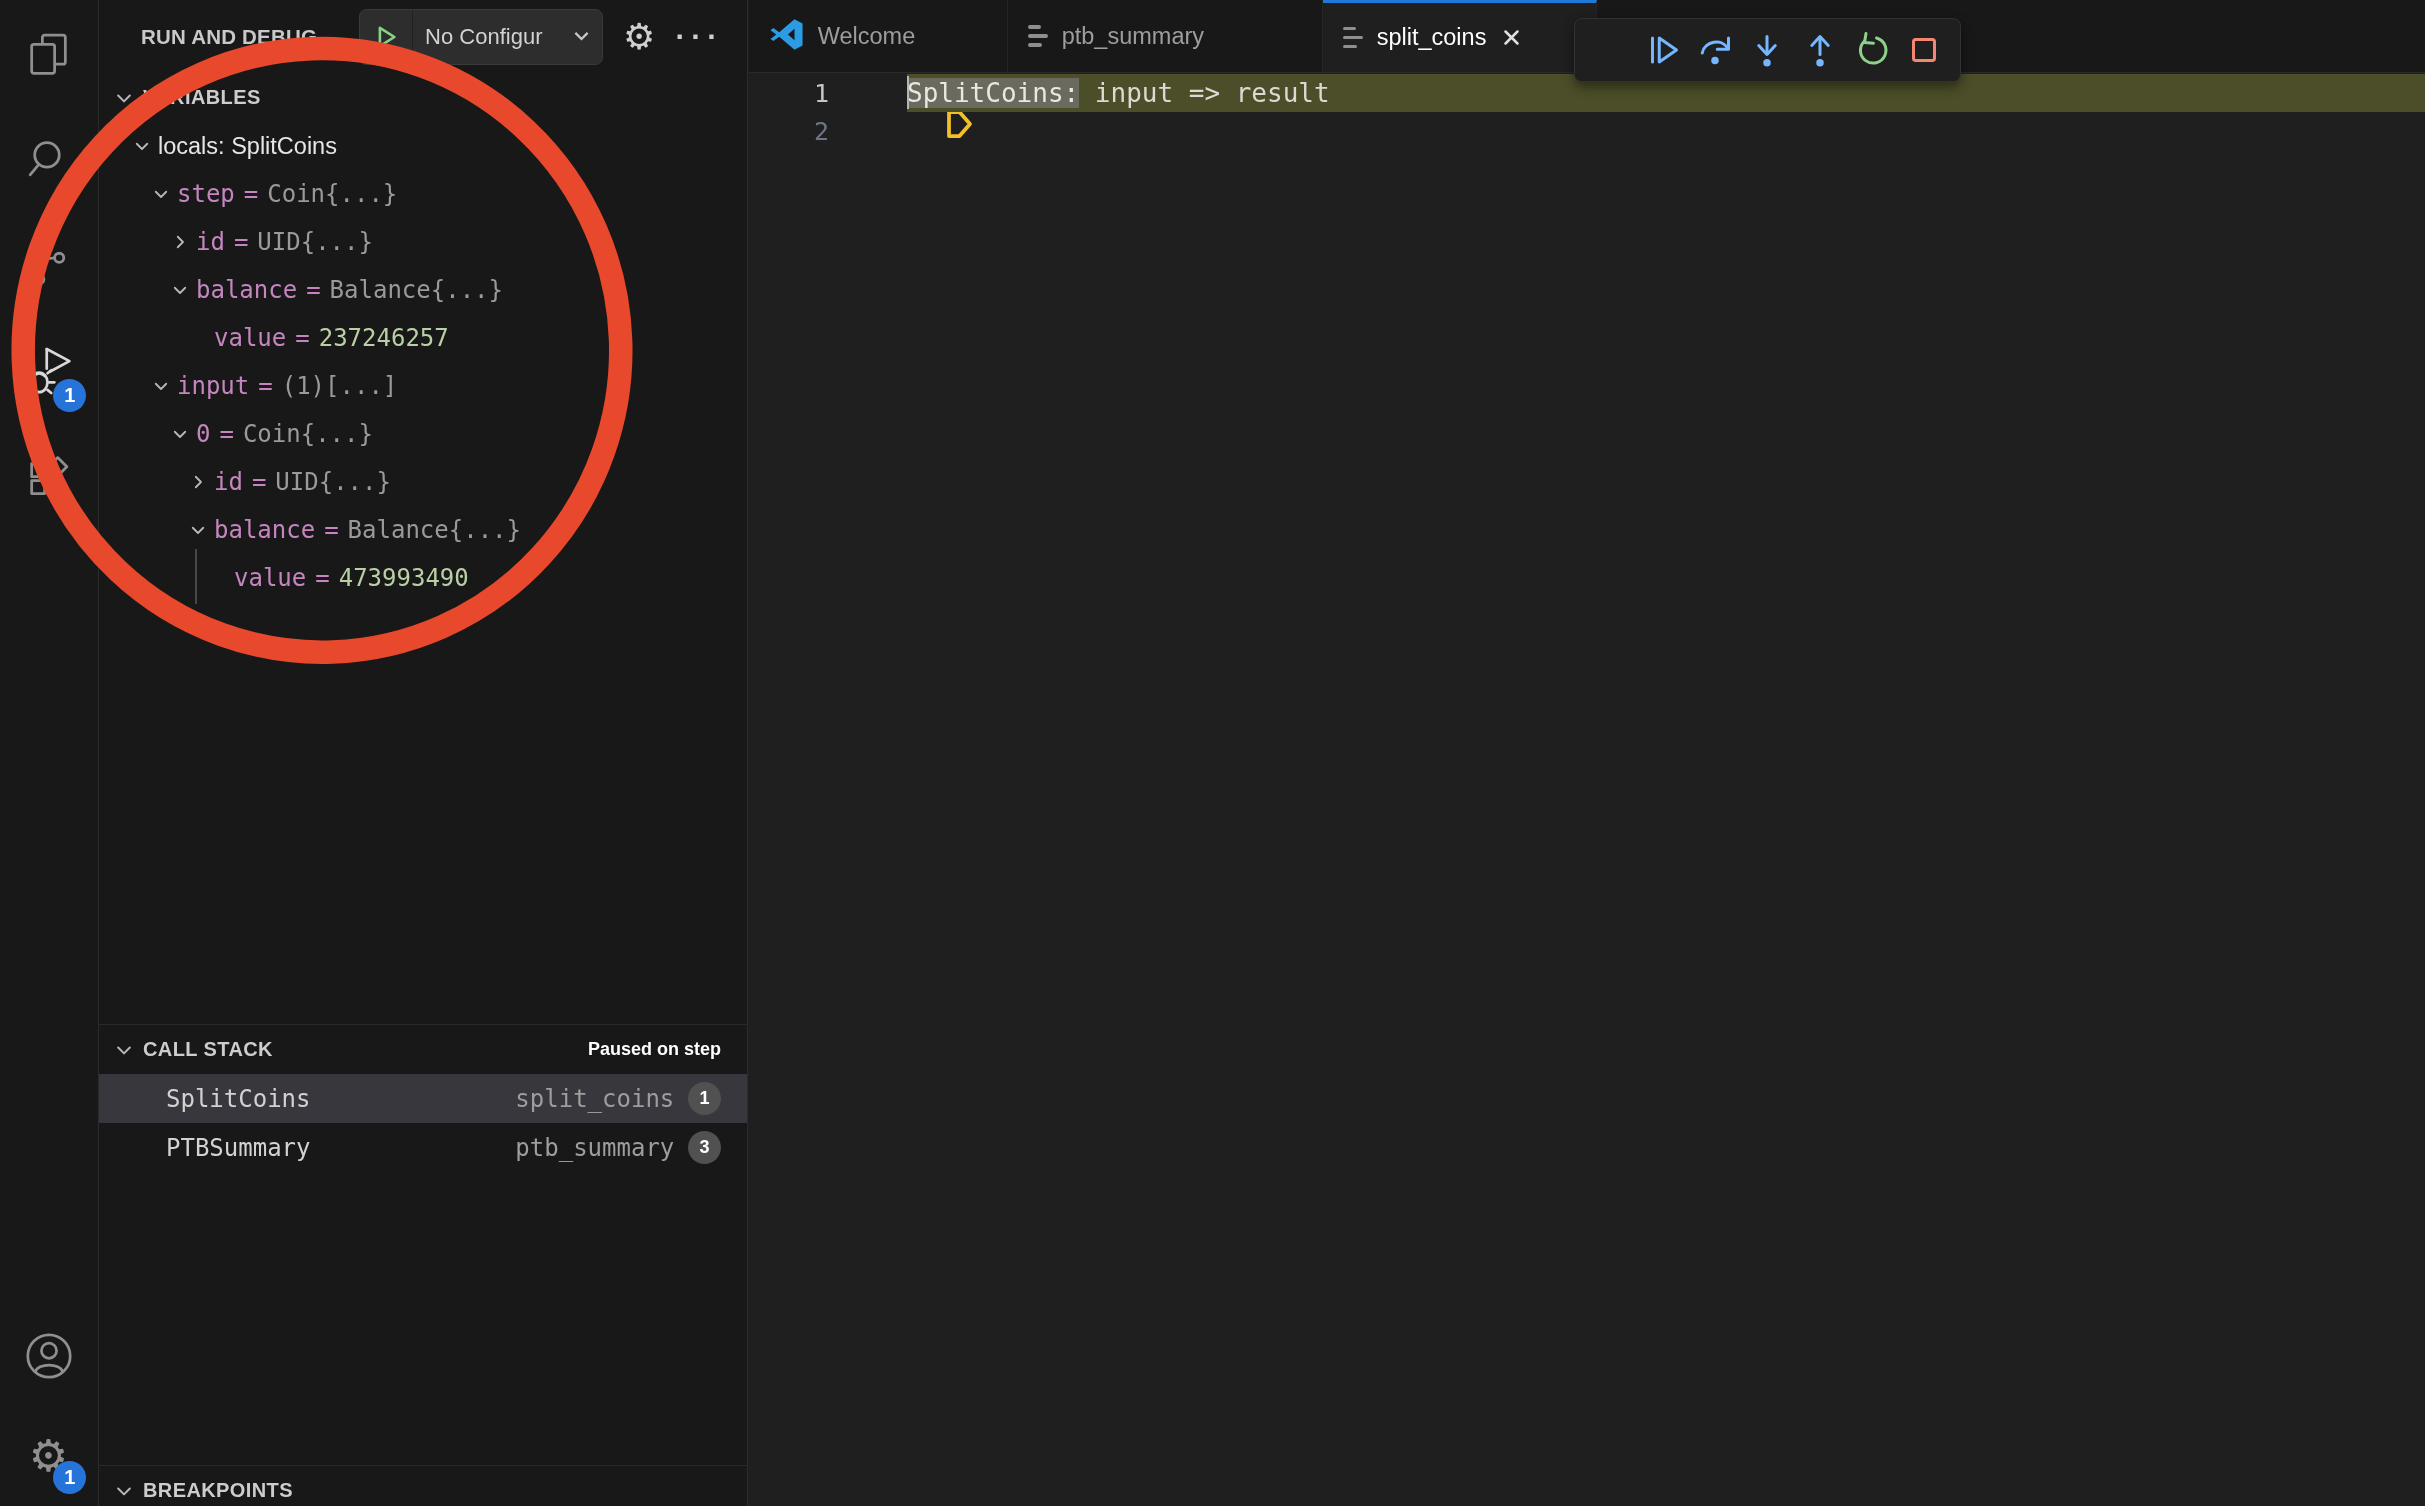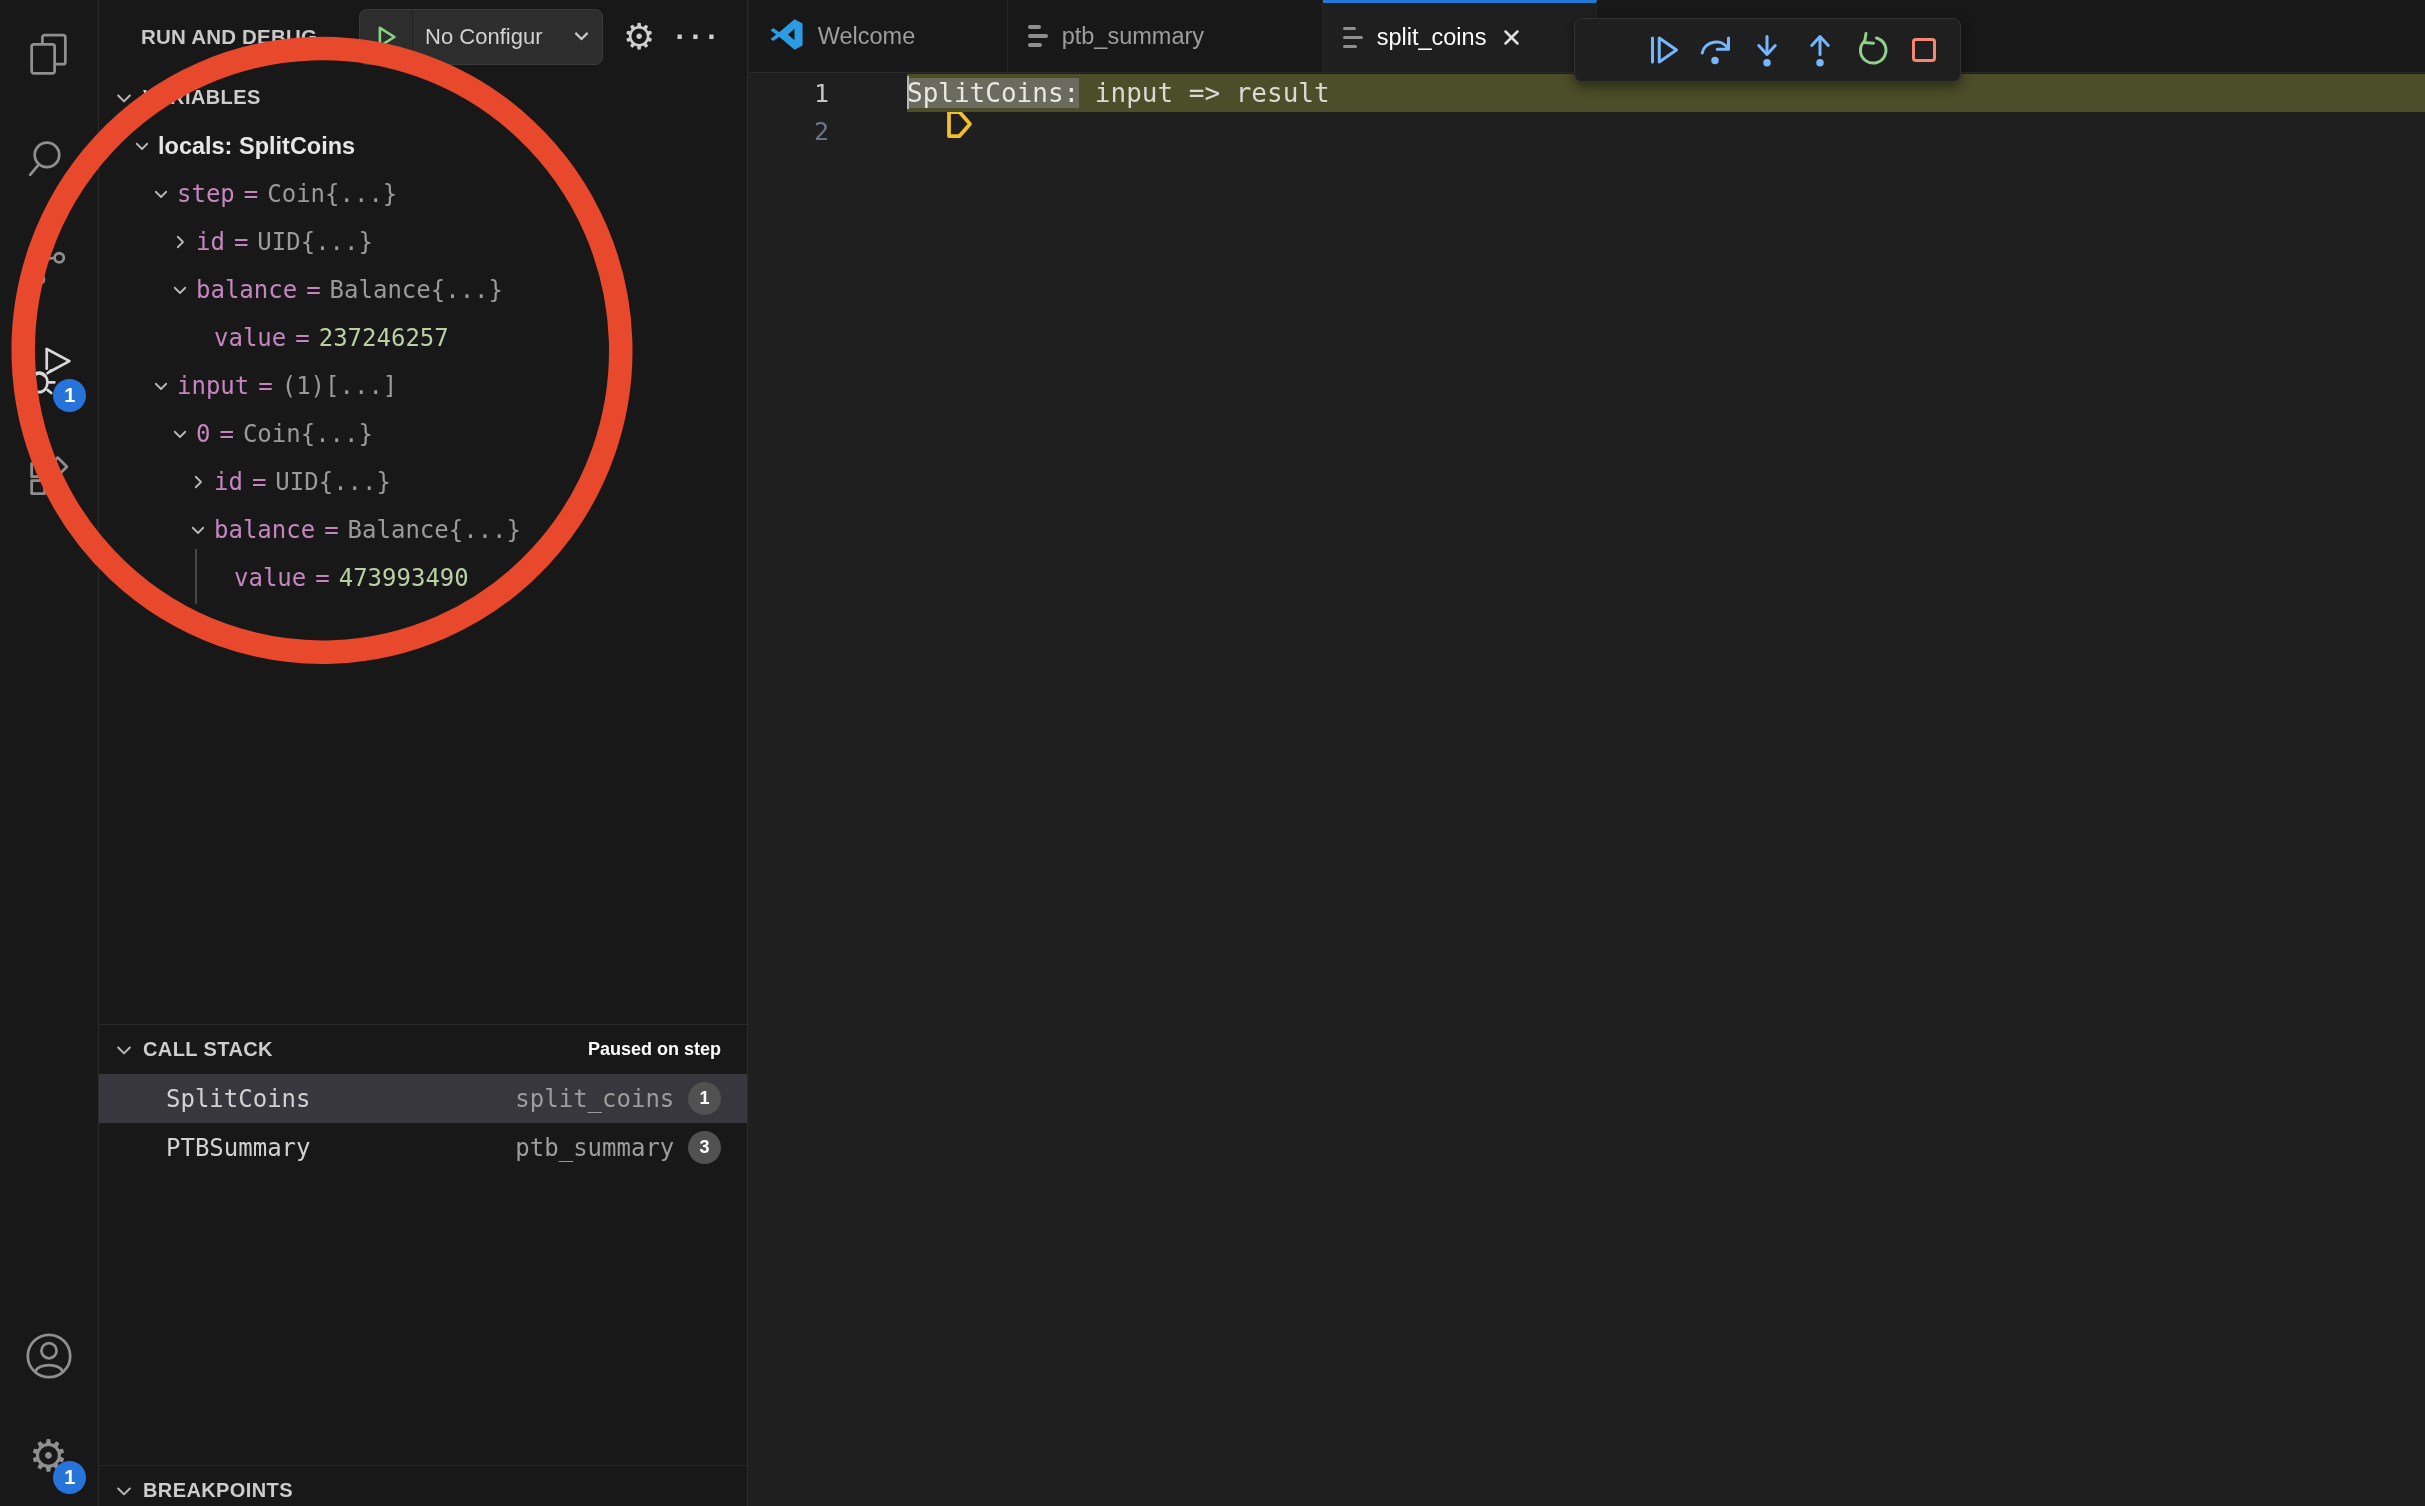--- a/index.html
+++ b/index.html
@@ -51,21 +51,21 @@
 
   .chev { width:26px; height:26px; display:flex; align-items:center; justify-content:center; flex:0 0 26px; }
   .chev svg { stroke:#b8b8b8; fill:none; stroke-width:2.4; stroke-linecap:round; stroke-linejoin:round; }
 
   
   .trow { height:48px; display:flex; align-items:center; cursor:pointer;
     font-family:"DejaVu Sans Mono", monospace; font-size:24px; white-space:pre; position:relative; }
   .trow.d1 { padding-left:30px; } .trow.d2 { padding-left:49px; }
   .trow.d3 { padding-left:68px; } .trow.d4 { padding-left:86px; } .trow.d5 { padding-left:106px; }
   .tspacer { width:26px; flex:0 0 26px; }
-  .vlabel { font-family:"Liberation Sans", sans-serif; font-size:23.5px; font-weight:bold; color:#e6e6e6; margin-left:3px; }
+  .vlabel { font-family:"Liberation Sans", sans-serif; font-size:23.5px; font-weight:normal; color:#e6e6e6; margin-left:3px; }
   .vname { color:#c586c0; margin-left:3px; }
   .veq { color:#c586c0; margin:0 9px; }
   .vtype { color:#9a9a9a; }
   .vnum { color:#b9d0a5; }
   .trow.guided::before { content:""; position:absolute; left:96px; top:-4.6px; height:55px;
     width:1.5px; background:#474747; }
 
   
   .frame { height:49px; display:flex; align-items:center; padding:0 26px 0 67px; cursor:pointer;
     font-family:"DejaVu Sans Mono", monospace; font-size:24px; }

